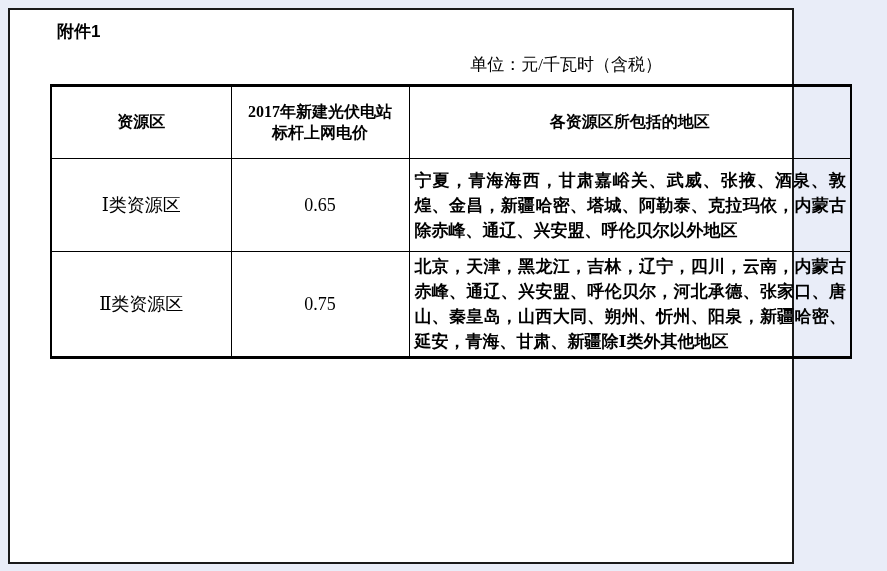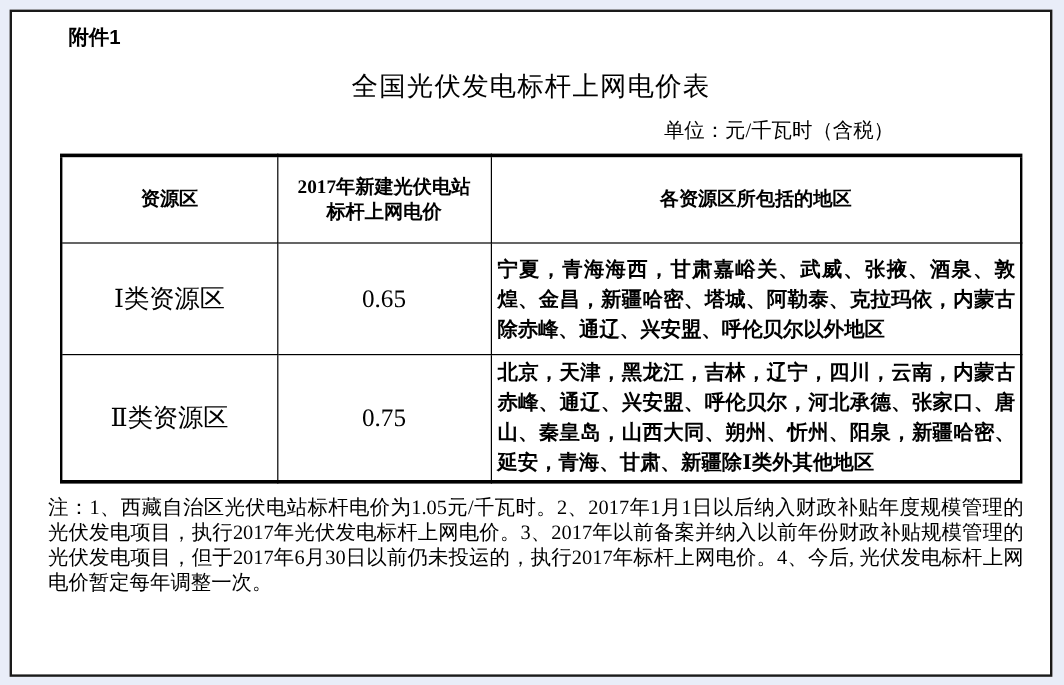--- a/index.html
+++ b/index.html
@@ -4,21 +4,21 @@
 <style>
   html,body{margin:0;padding:0;}
   body{
     width:887px;height:571px;overflow:hidden;
     background:#e9edf8;
     font-family:"Liberation Serif","DejaVu Serif",serif;
     color:#000;
   }
   .page{
     position:absolute;left:8px;top:8px;
-    width:869px;height:556px;
+    width:786px;height:556px;
     background:#ffffff;
     border:2px solid #1a1a1a;
     box-sizing:border-box;
   }
   .attachment{
     margin:10px 0 0 47px;
     font-size:17px;font-weight:bold;
     font-family:"Liberation Sans","DejaVu Sans",sans-serif;
   }
   .title{
@@ -54,21 +54,21 @@
   .tariff-table tbody tr:nth-child(1){height:93px;}
   .tariff-table tbody tr:nth-child(2){height:100px;}
   .tariff-table tbody tr:nth-child(3){height:64px;}
   .tariff-table th{
     font-size:16px;font-weight:bold;
     text-align:center;
   }
   .pre{white-space:pre-line;}
   td.c{
     text-align:center;
-    font-size:21px;
+    font-size:18px;
   }
   td.regions{
     text-align:justify;
     font-size:17px;
     line-height:25px;
     padding:2px 4px 2px 5px;
     font-weight:bold;
   }
   .footnote{
     margin:9px 22px 0 30px;
@@ -77,21 +77,20 @@
     text-align:justify;
   }
 </style>
 </head>
 <body>
 
 <div class="page">
 
   <div class="attachment">附件1</div>
 
-  <div class="title">全国光伏发电标杆上网电价表</div>
 
   <div class="unit">单位：元/千瓦时（含税）</div>
 
   <table class="tariff-table">
     <colgroup>
       <col class="col-zone">
       <col class="col-price">
       <col class="col-regions">
     </colgroup>
     <thead>
@@ -109,15 +108,14 @@
         <td class="regions">宁夏，青海海西，甘肃嘉峪关、武威、张掖、酒泉、敦煌、金昌，新疆哈密、塔城、阿勒泰、克拉玛依，内蒙古除赤峰、通辽、兴安盟、呼伦贝尔以外地区</td>
       </tr>
       <tr>
         <td class="c">Ⅱ类资源区</td>
         <td class="c">0.75</td>
         <td class="regions">北京，天津，黑龙江，吉林，辽宁，四川，云南，内蒙古赤峰、通辽、兴安盟、呼伦贝尔，河北承德、张家口、唐山、秦皇岛，山西大同、朔州、忻州、阳泉，新疆哈密、延安，青海、甘肃、新疆除Ⅰ类外其他地区</td>
       </tr>
     </tbody>
   </table>
 
-  <p class="footnote">注：1、西藏自治区光伏电站标杆电价为1.05元/千瓦时。2、2017年1月1日以后纳入财政补贴年度规模管理的光伏发电项目，执行2017年光伏发电标杆上网电价。3、2017年以前备案并纳入以前年份财政补贴规模管理的光伏发电项目，但于2017年6月30日以前仍未投运的，执行2017年标杆上网电价。4、今后, 光伏发电标杆上网电价暂定每年调整一次。</p>
 
 </div>
 
 </body></html>

